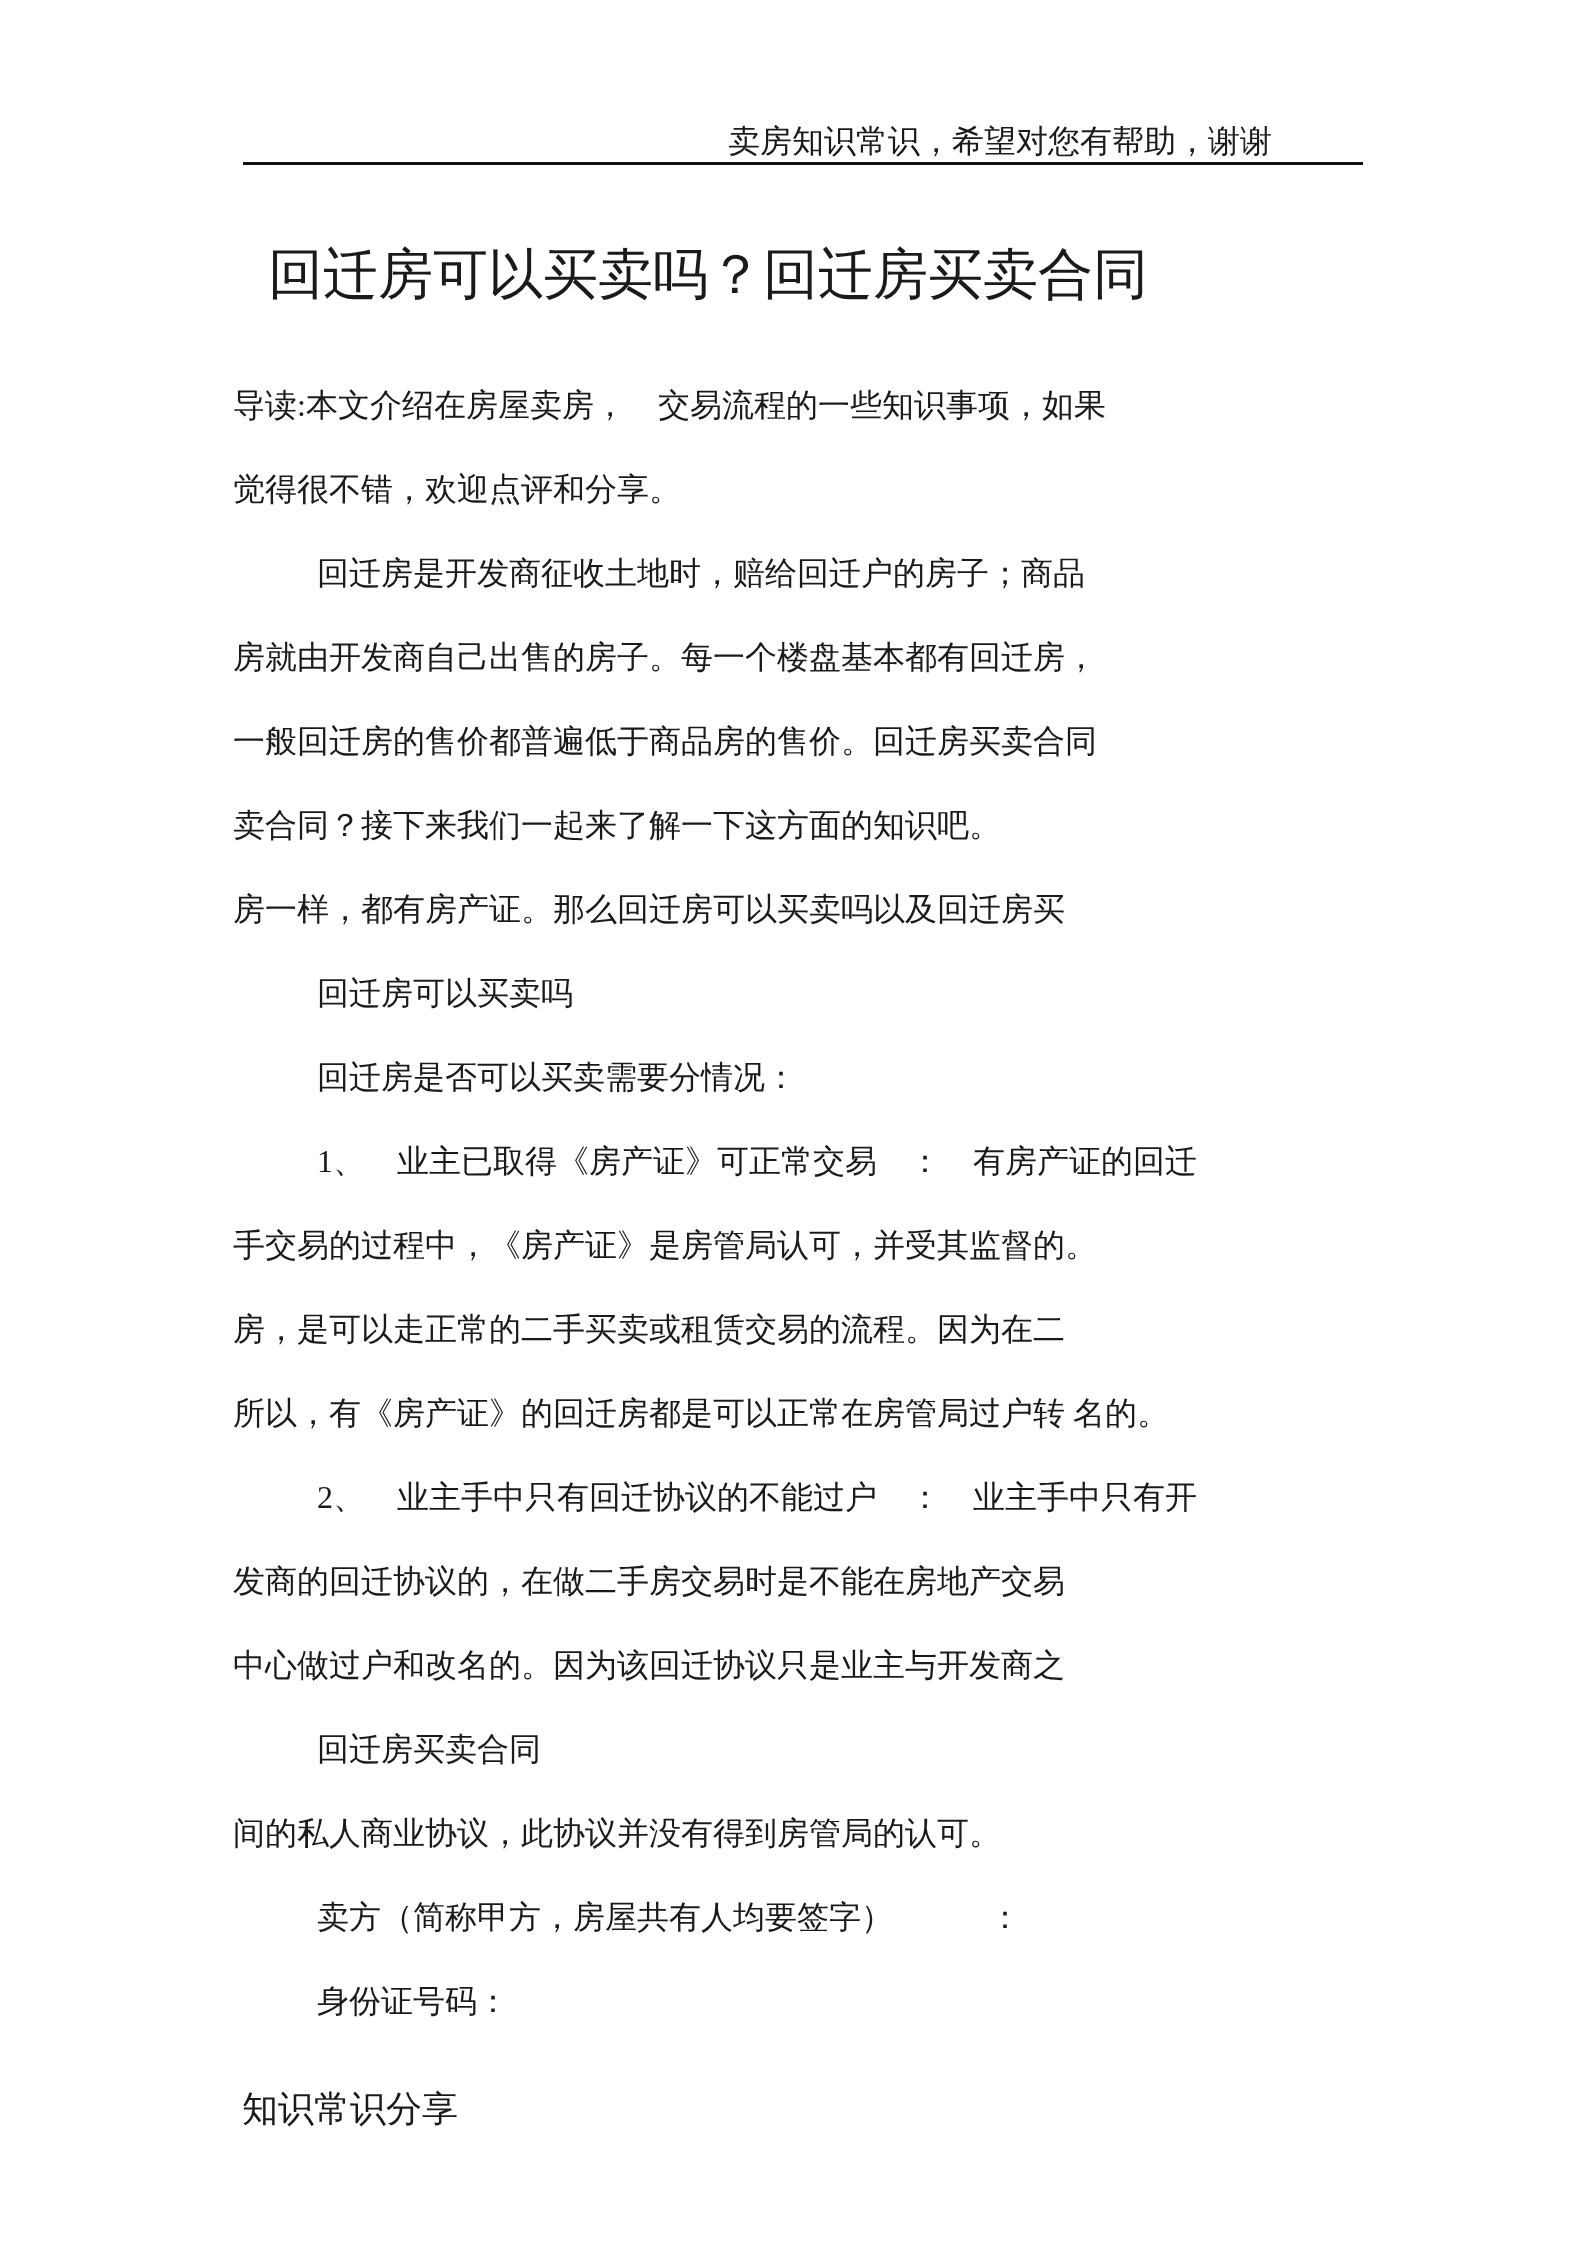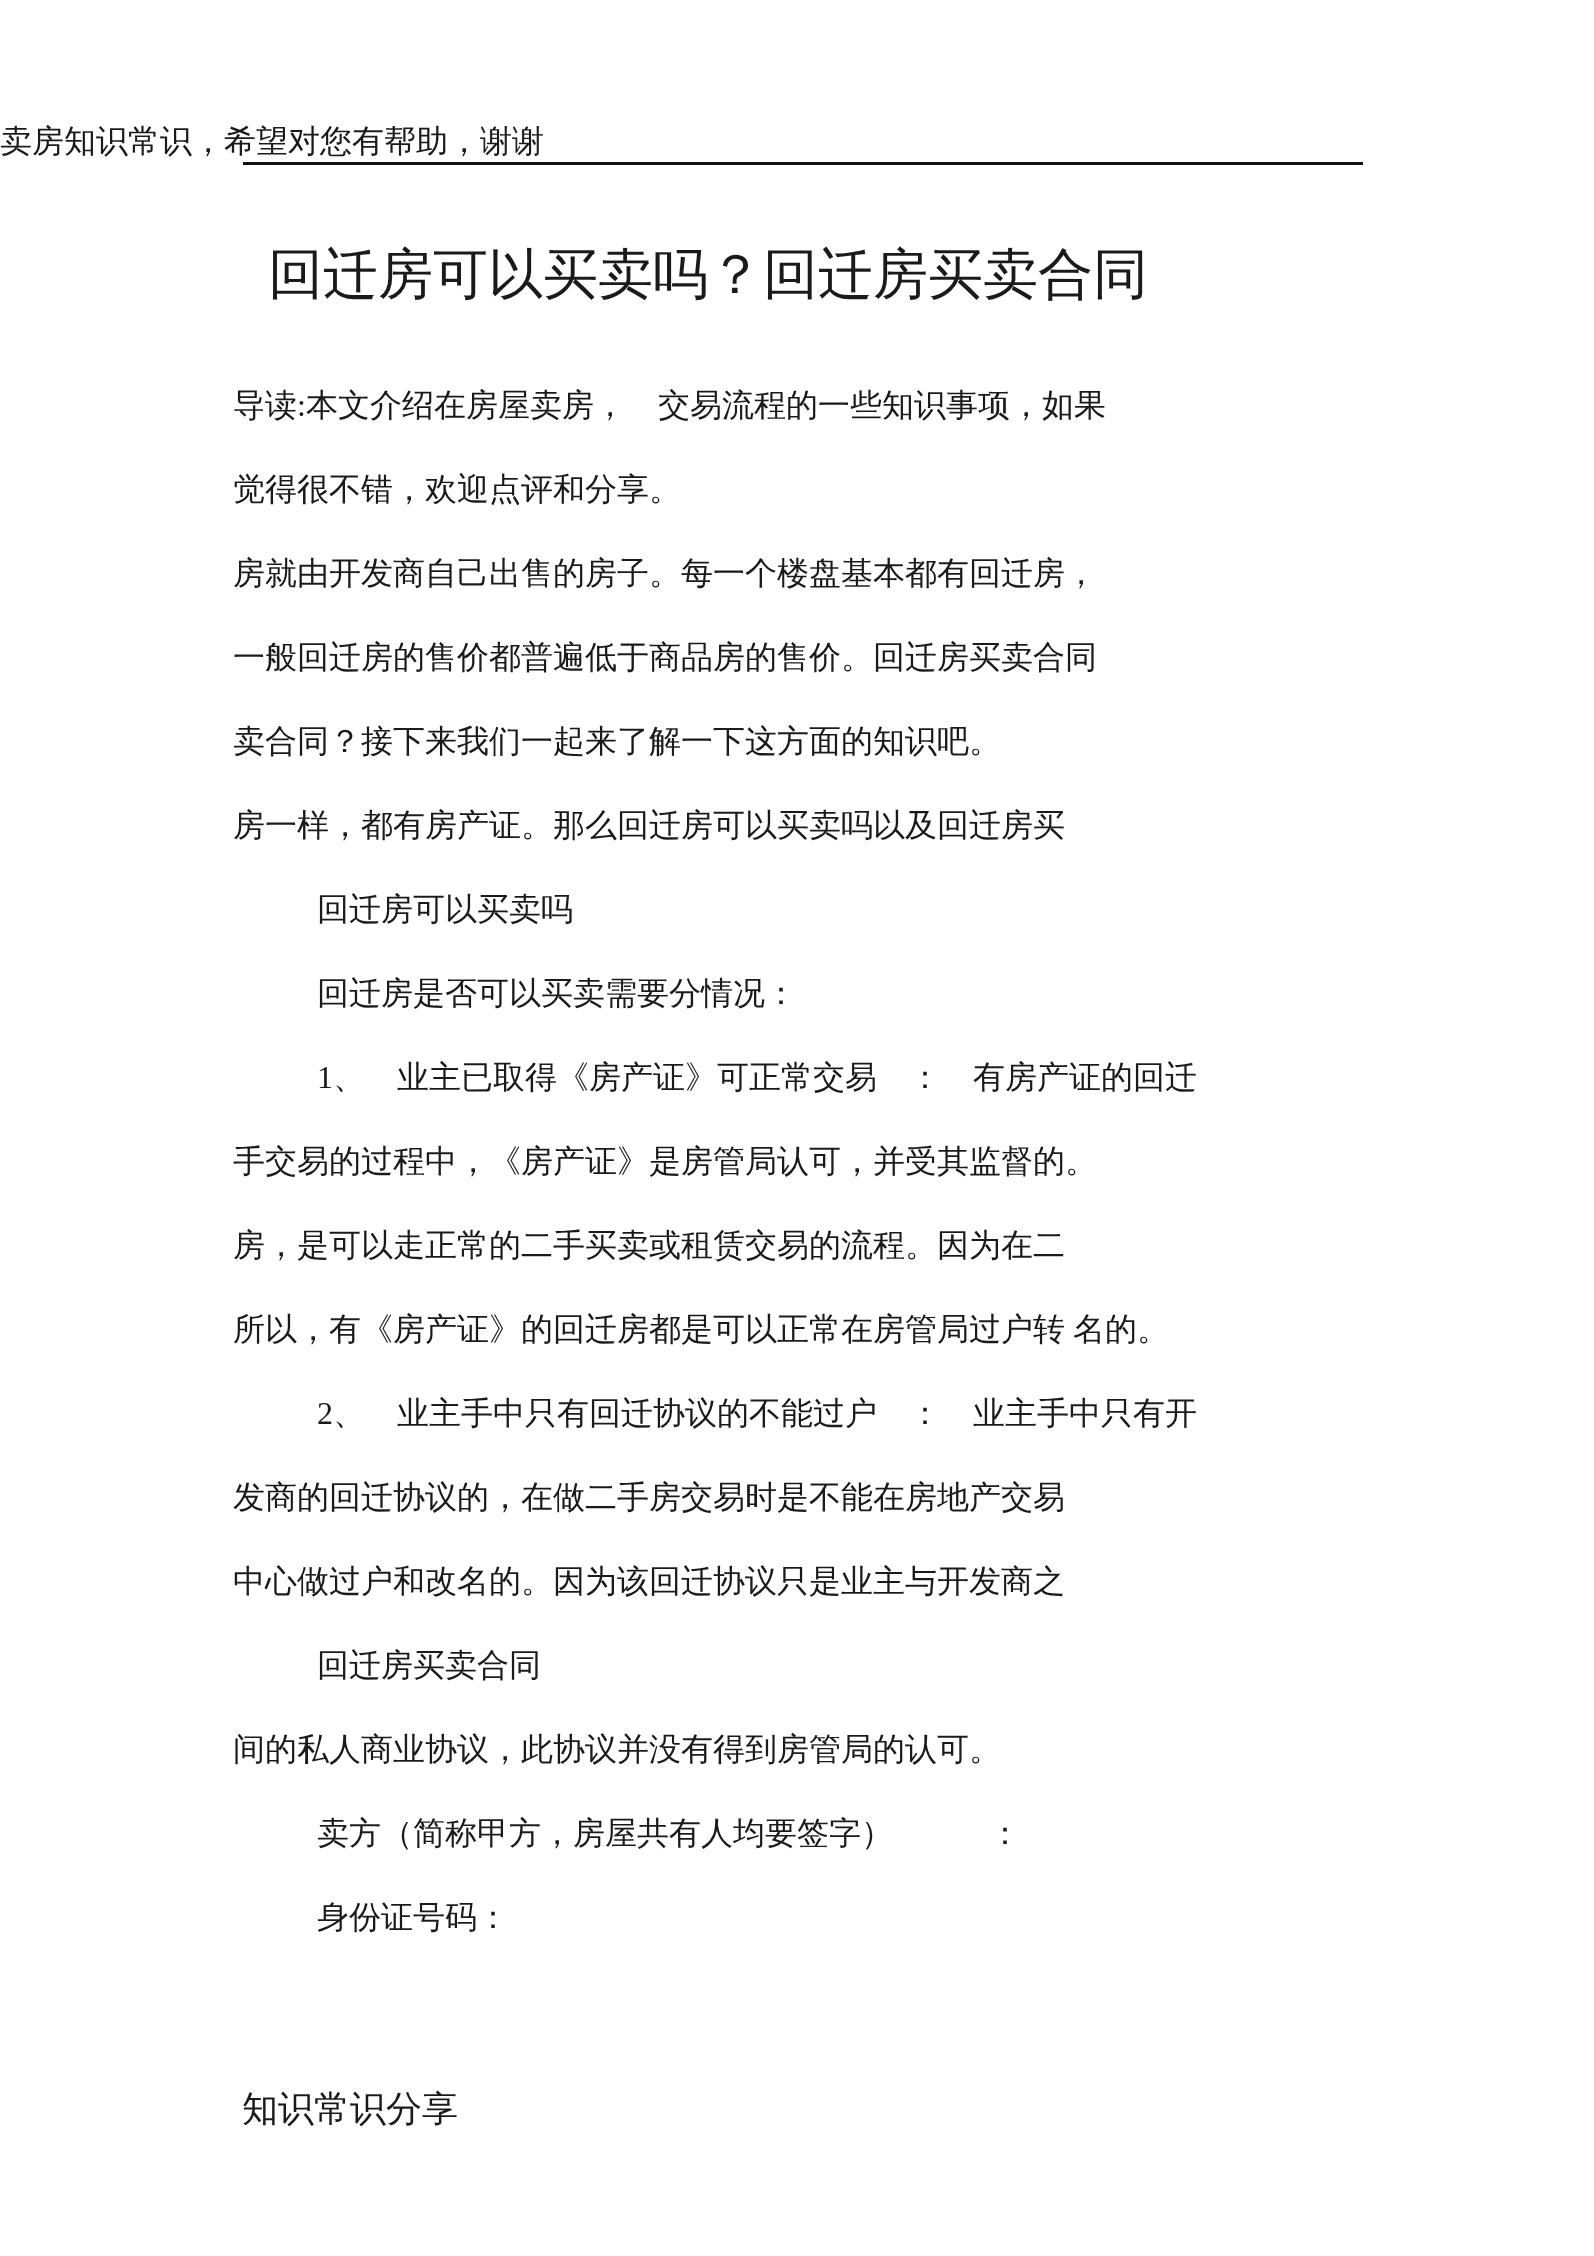--- a/index.html
+++ b/index.html
@@ -11,20 +11,21 @@
     background: #ffffff;
     font-family: "Liberation Serif", "DejaVu Serif", serif;
     color: #1a1a1a;
     overflow: hidden;
   }
   .header-note {
     position: absolute;
     top: 121px;
     left: 0;
     width: 1272px;
+    text-align: right;
     font-size: 32px;
     line-height: 40px;
     white-space: pre;
   }
   .header-rule {
     position: absolute;
     top: 162px;
     left: 243px;
     width: 1120px;
     height: 0;
@@ -69,20 +70,21 @@
 
   <div class="header-note">卖房知识常识，希望对您有帮助，谢谢</div>
 
   <div class="header-rule"></div>
 
   <h1 class="doc-title">回迁房可以买卖吗？回迁房买卖合同</h1>
 
   <div class="doc-body">
       <div class="line">导读:本文介绍在房屋卖房，　交易流程的一些知识事项，如果</div>
       <div class="line">觉得很不错，欢迎点评和分享。</div>
+      <div class="line indent">回迁房是开发商征收土地时，赔给回迁户的房子；商品</div>
       <div class="line">房就由开发商自己出售的房子。每一个楼盘基本都有回迁房，</div>
       <div class="line">一般回迁房的售价都普遍低于商品房的售价。回迁房买卖合同</div>
       <div class="line">卖合同？接下来我们一起来了解一下这方面的知识吧。</div>
       <div class="line">房一样，都有房产证。那么回迁房可以买卖吗以及回迁房买</div>
       <div class="line indent">回迁房可以买卖吗</div>
       <div class="line indent">回迁房是否可以买卖需要分情况：</div>
       <div class="line indent">1、　业主已取得《房产证》可正常交易　：　有房产证的回迁</div>
       <div class="line">手交易的过程中，《房产证》是房管局认可，并受其监督的。</div>
       <div class="line">房，是可以走正常的二手买卖或租赁交易的流程。因为在二</div>
       <div class="line">所以，有《房产证》的回迁房都是可以正常在房管局过户转 名的。</div>

